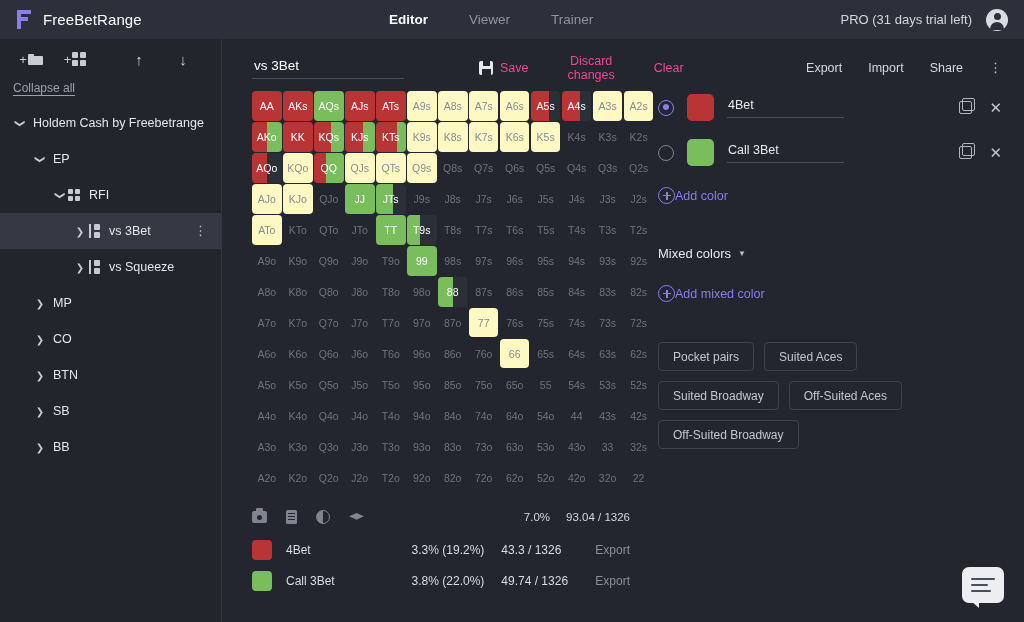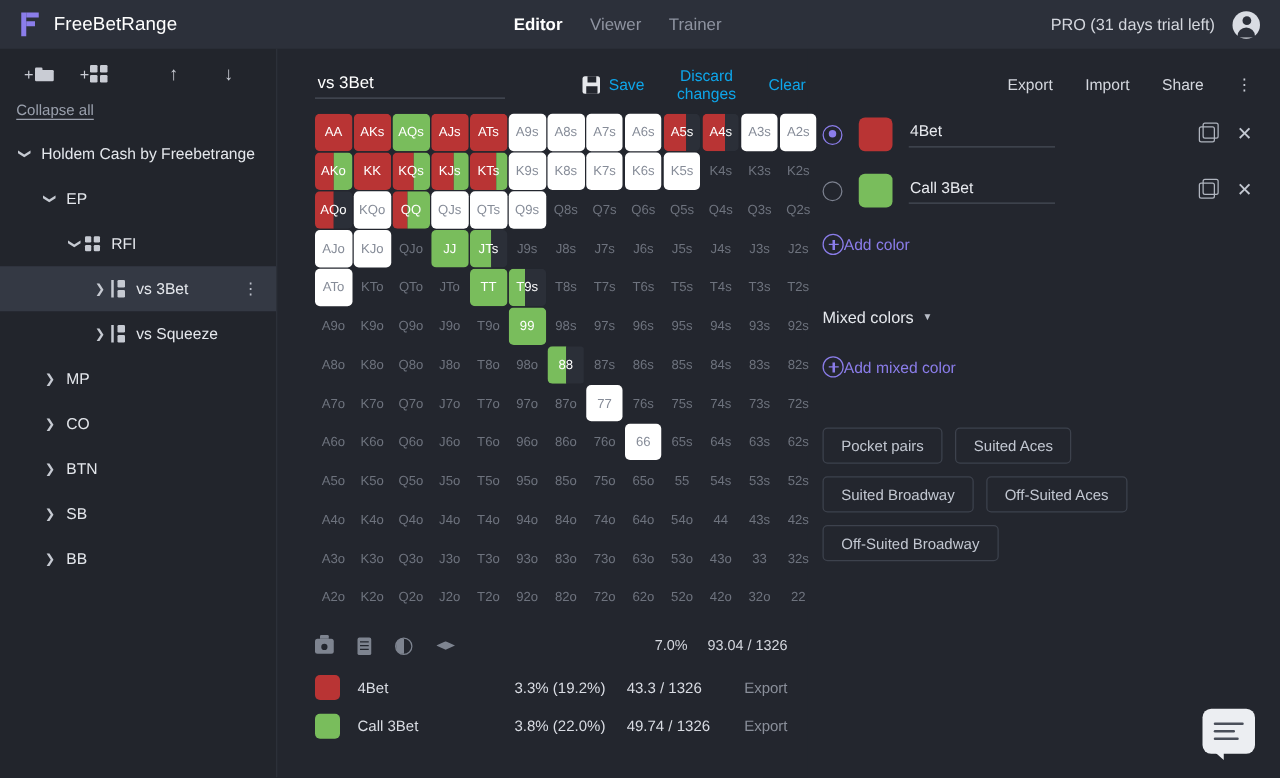--- a/index.html
+++ b/index.html
@@ -19,21 +19,21 @@
     position: relative;
   }
   .brand { display: flex; align-items: center; gap: 9px; padding-left: 17px; width: 320px; }
   .brand-logo { width: 17px; height: 19px; position: relative; }
   .brand-logo i { position: absolute; background: #8b7dea; display: block; }
   .brand-logo i:nth-child(1) { left: 0; top: 0; width: 4px; height: 19px; }
   .brand-logo i:nth-child(2) { left: 4px; top: 0; width: 10px; height: 4px; }
   .brand-logo i:nth-child(3) { left: 4px; top: 7px; width: 7px; height: 4px; }
   .brand-name { font-size: 15px; color: #fff; letter-spacing: .1px; }
 
-  .topnav { display: flex; gap: 22px; position: absolute; left: 411px; }
+  .topnav { display: flex; gap: 41px; position: absolute; left: 389px; }
   .topnav a { font-size: 13.5px; color: #8e93a0; text-decoration: none; }
   .topnav a.active { color: #fff; font-weight: bold; }
 
   .topright {
     position: absolute; right: 16px; display: flex; align-items: center; gap: 14px;
   }
   .pro-label { font-size: 13px; color: #d4d7de; }
   .avatar-ic {
     width: 22px; height: 22px; border-radius: 50%;
     background: #d9dce3; position: relative;
@@ -112,40 +112,40 @@
     flex: 1; min-width: 0; background: #23262e;
     padding: 12px 16px 0 30px; display: flex; flex-direction: column;
   }
   .center-head { display: flex; align-items: center; height: 34px; }
   .range-name {
     width: 152px; background: transparent; border: none;
     border-bottom: 1px solid #4a4f5a; color: #fff; font-size: 13.5px;
     font-family: inherit; padding: 0 0 5px 2px; outline: none;
   }
   .center-actions { display: flex; align-items: center; gap: 26px; margin-left: 62px; }
-  .act { font-size: 12.5px; color: #0ea5e9; cursor: pointer; display: flex; align-items: flex-start; gap: 7px; background: none; border: none; font-family: inherit; }
+  .act { font-size: 12.5px; color: #ec4899; cursor: pointer; display: flex; align-items: flex-start; gap: 7px; background: none; border: none; font-family: inherit; margin-left: 13px; }
   .save-ic { width: 14px; height: 14px; background: #e6e8ec; border-radius: 2px; position: relative; }
   .save-ic::before { content:""; position:absolute; left:3.5px; top:0; width:7px; height:5px; background:#23262e; }
   .save-ic::after { content:""; position:absolute; left:2.5px; bottom:0; width:9px; height:6px; background:#23262e; }
 
   
   .matrix {
     margin-top: 6px;
     display: grid; grid-template-columns: repeat(13, 29.6px);
     grid-auto-rows: 29.6px; gap: 1.4px;
   }
   .cell {
     position: relative; border-radius: 4px; overflow: hidden;
     display: flex; align-items: center; justify-content: center;
     font-size: 10.5px; color: #6e737e; background: transparent; cursor: pointer;
   }
   .cell .fill { position: absolute; inset: 0; display: flex; }
   .cell .fill span { display: block; height: 100%; }
   .cell .lbl { position: relative; z-index: 2; }
-  .cell.dim { background: #ffffff; color: #868c98; }
+  .cell.dim { background: #fef9c3; color: #868c98; }
   .cell.col .lbl { color: #fff; }
 
   
   .mini-tools { display: flex; align-items: center; gap: 19px; margin-top: 14px; height: 22px; position: relative; }
   .mt { color: #7e8490; cursor: pointer; display: flex; }
   .cam-ic { width: 15px; height: 12px; background: #7e8490; border-radius: 2px; position: relative; }
   .cam-ic::before { content:""; position:absolute; left:4px; top:-3px; width:7px; height:3px; background:#7e8490; border-radius:1px 1px 0 0;}
   .cam-ic::after { content:""; position:absolute; left:5px; top:3.5px; width:5px; height:5px; border-radius:50%; background:#23262e;}
   .doc-ic { width: 11px; height: 14px; background: #7e8490; border-radius: 1.5px; position: relative; }
   .doc-ic::after { content:""; position:absolute; left:2px; top:3px; width:7px; height:1px; background:#23262e; box-shadow:0 3px 0 #23262e, 0 6px 0 #23262e;}

